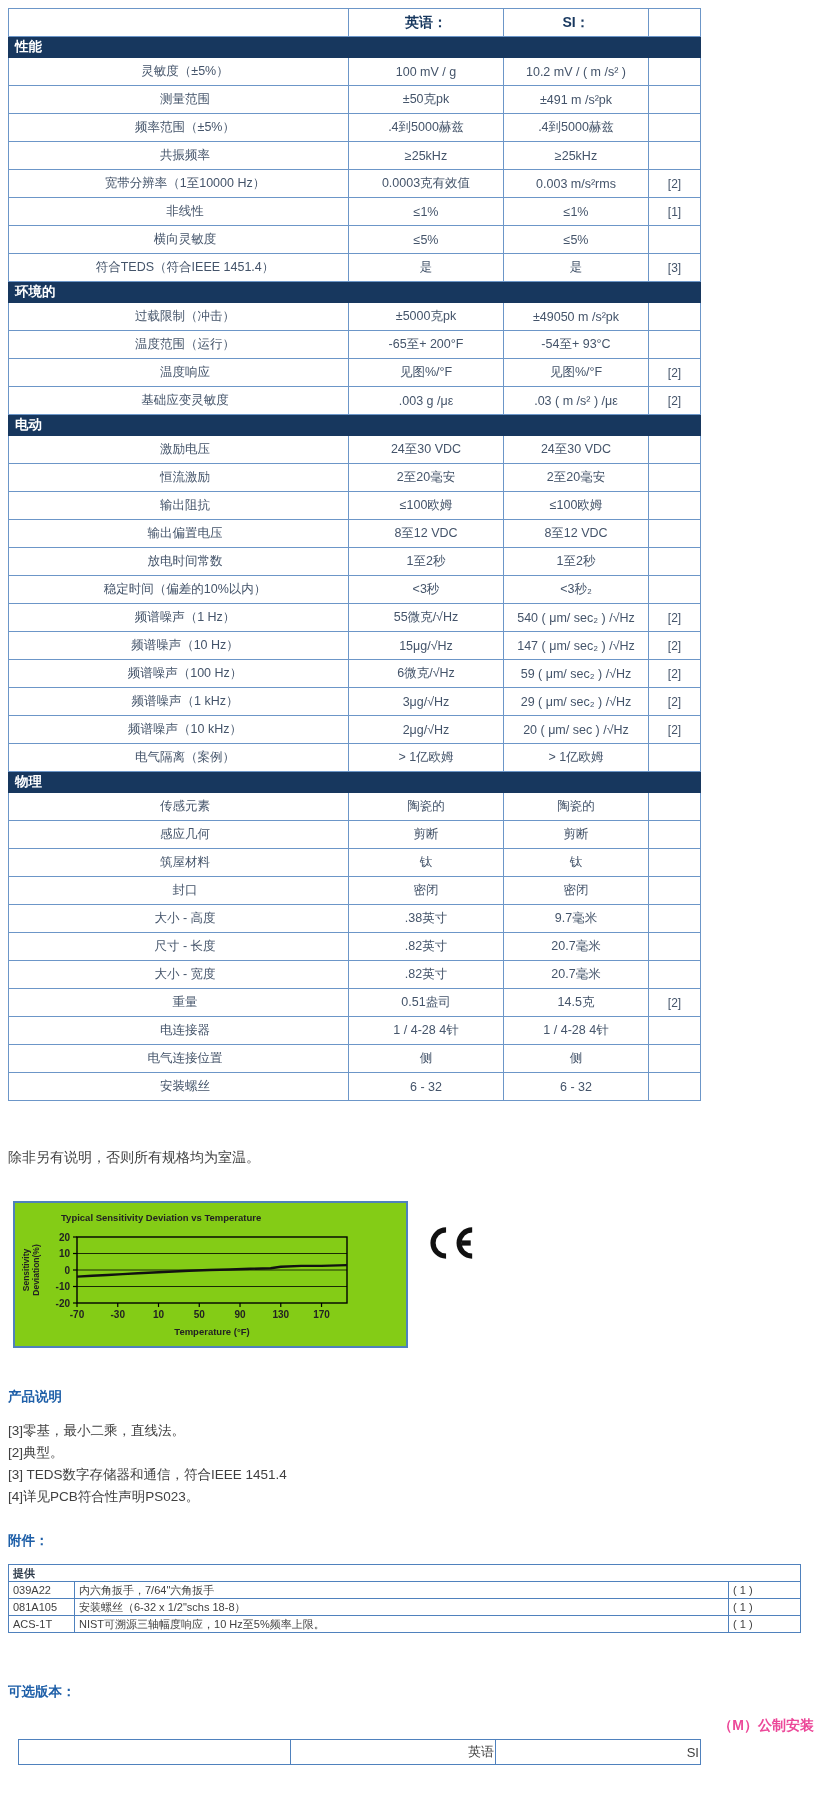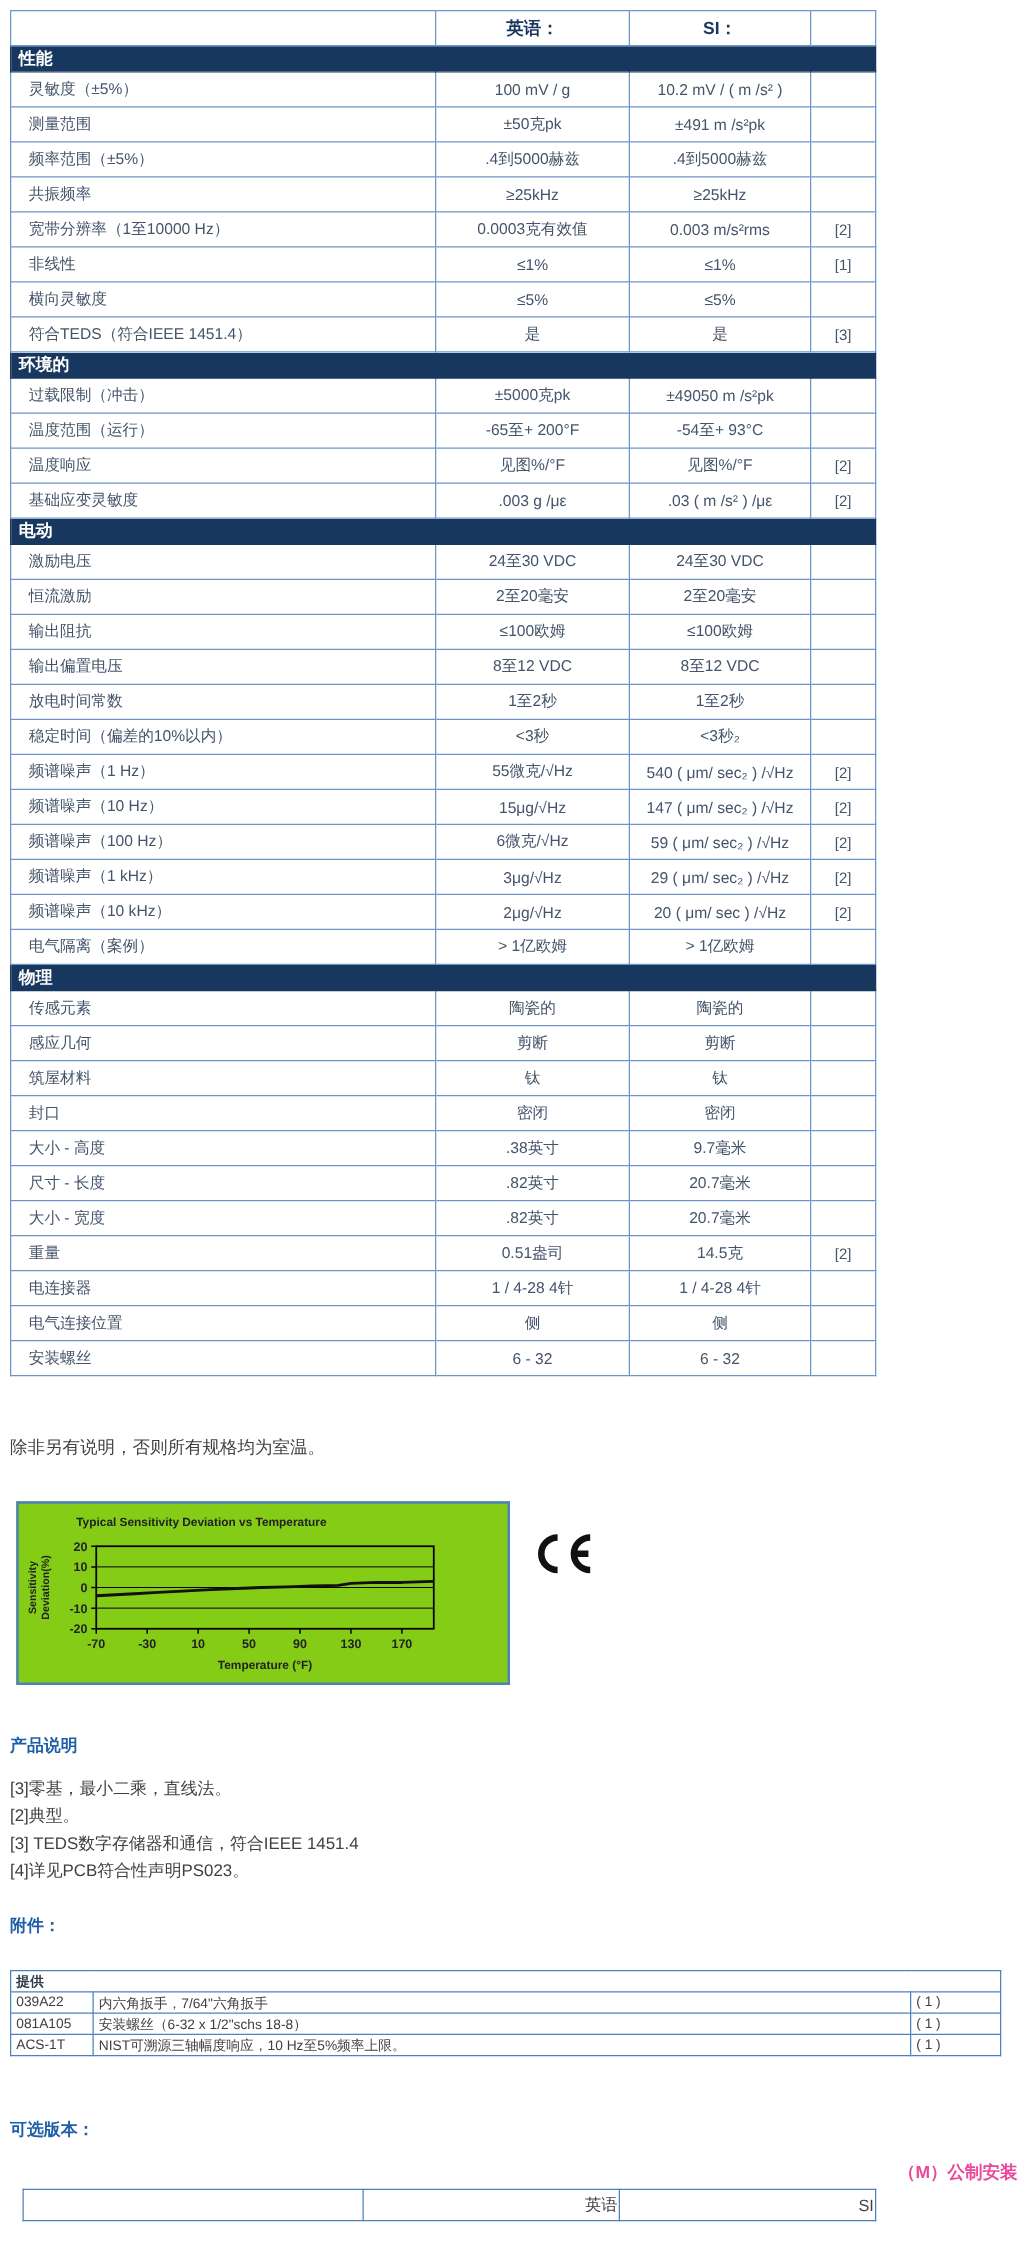--- a/index.html
+++ b/index.html
@@ -18,40 +18,40 @@
   .spec-table thead th{
     height:25px;font-size:14px;font-weight:bold;color:#17375e;
     text-align:center;background:#fff;
   }
   .spec-table .section-bar td{
     background:#17375e;color:#ffffff;font-weight:bold;font-size:13.5px;
     height:20px;padding:0 0 0 6px;text-align:left;
     border:1px solid #17375e;
   }
   .spec-table tbody td{height:25px;color:#44546a;}
-  .spec-table td.lbl{text-align:left;padding-left:14px;}
+  .spec-table td.lbl{text-align:center;padding-left:14px;}
   .spec-table td.val{text-align:center;}
   .spec-table td.note{text-align:center;font-size:12px;}
 
   
   .room-note{margin:48px 0 0 8px;font-size:14px;color:#3f3f3f;}
 
   
   .fig-row{display:flex;align-items:flex-start;margin:34px 0 0 13px;}
   .chart-box{
     width:391px;height:143px;border:2px solid #4f81bd;background:#84cc16;flex:0 0 auto;
   }
   .ce{margin:20px 0 0 14px;flex:0 0 auto;}
 
   
   .blue-head{margin:40px 0 0 8px;font-size:13.5px;font-weight:bold;color:#1e5fa8;}
   .notes{margin:14px 0 0 8px;font-size:13.5px;color:#3f3f3f;line-height:22px;}
 
   
-  .acc-table{width:792px;margin:26px 0 0 8px;font-size:11px;color:#3f3f3f;}
+  .acc-table{width:792px;margin:14px 0 0 8px;font-size:11px;color:#3f3f3f;}
   .acc-table td{border:1px solid #4f81bd;height:16px;padding:0 4px;white-space:nowrap;overflow:hidden;}
   .acc-table .head td{font-weight:bold;color:#2d3a4a;}
 
   
   .opt-head{margin:50px 0 12px 8px;font-family:Liberation Mono, monospace;}
   .metric-head{margin:16px 0 0 8px;font-size:14px;font-weight:bold;color:#ec4899;text-align:right;}
   .metric-table{width:682px;margin:4px 0 0 18px;font-size:13px;color:#404040;}
   .metric-table td{border:1px solid #4f81bd;height:22px;text-align:right;}
 </style>
 </head>

